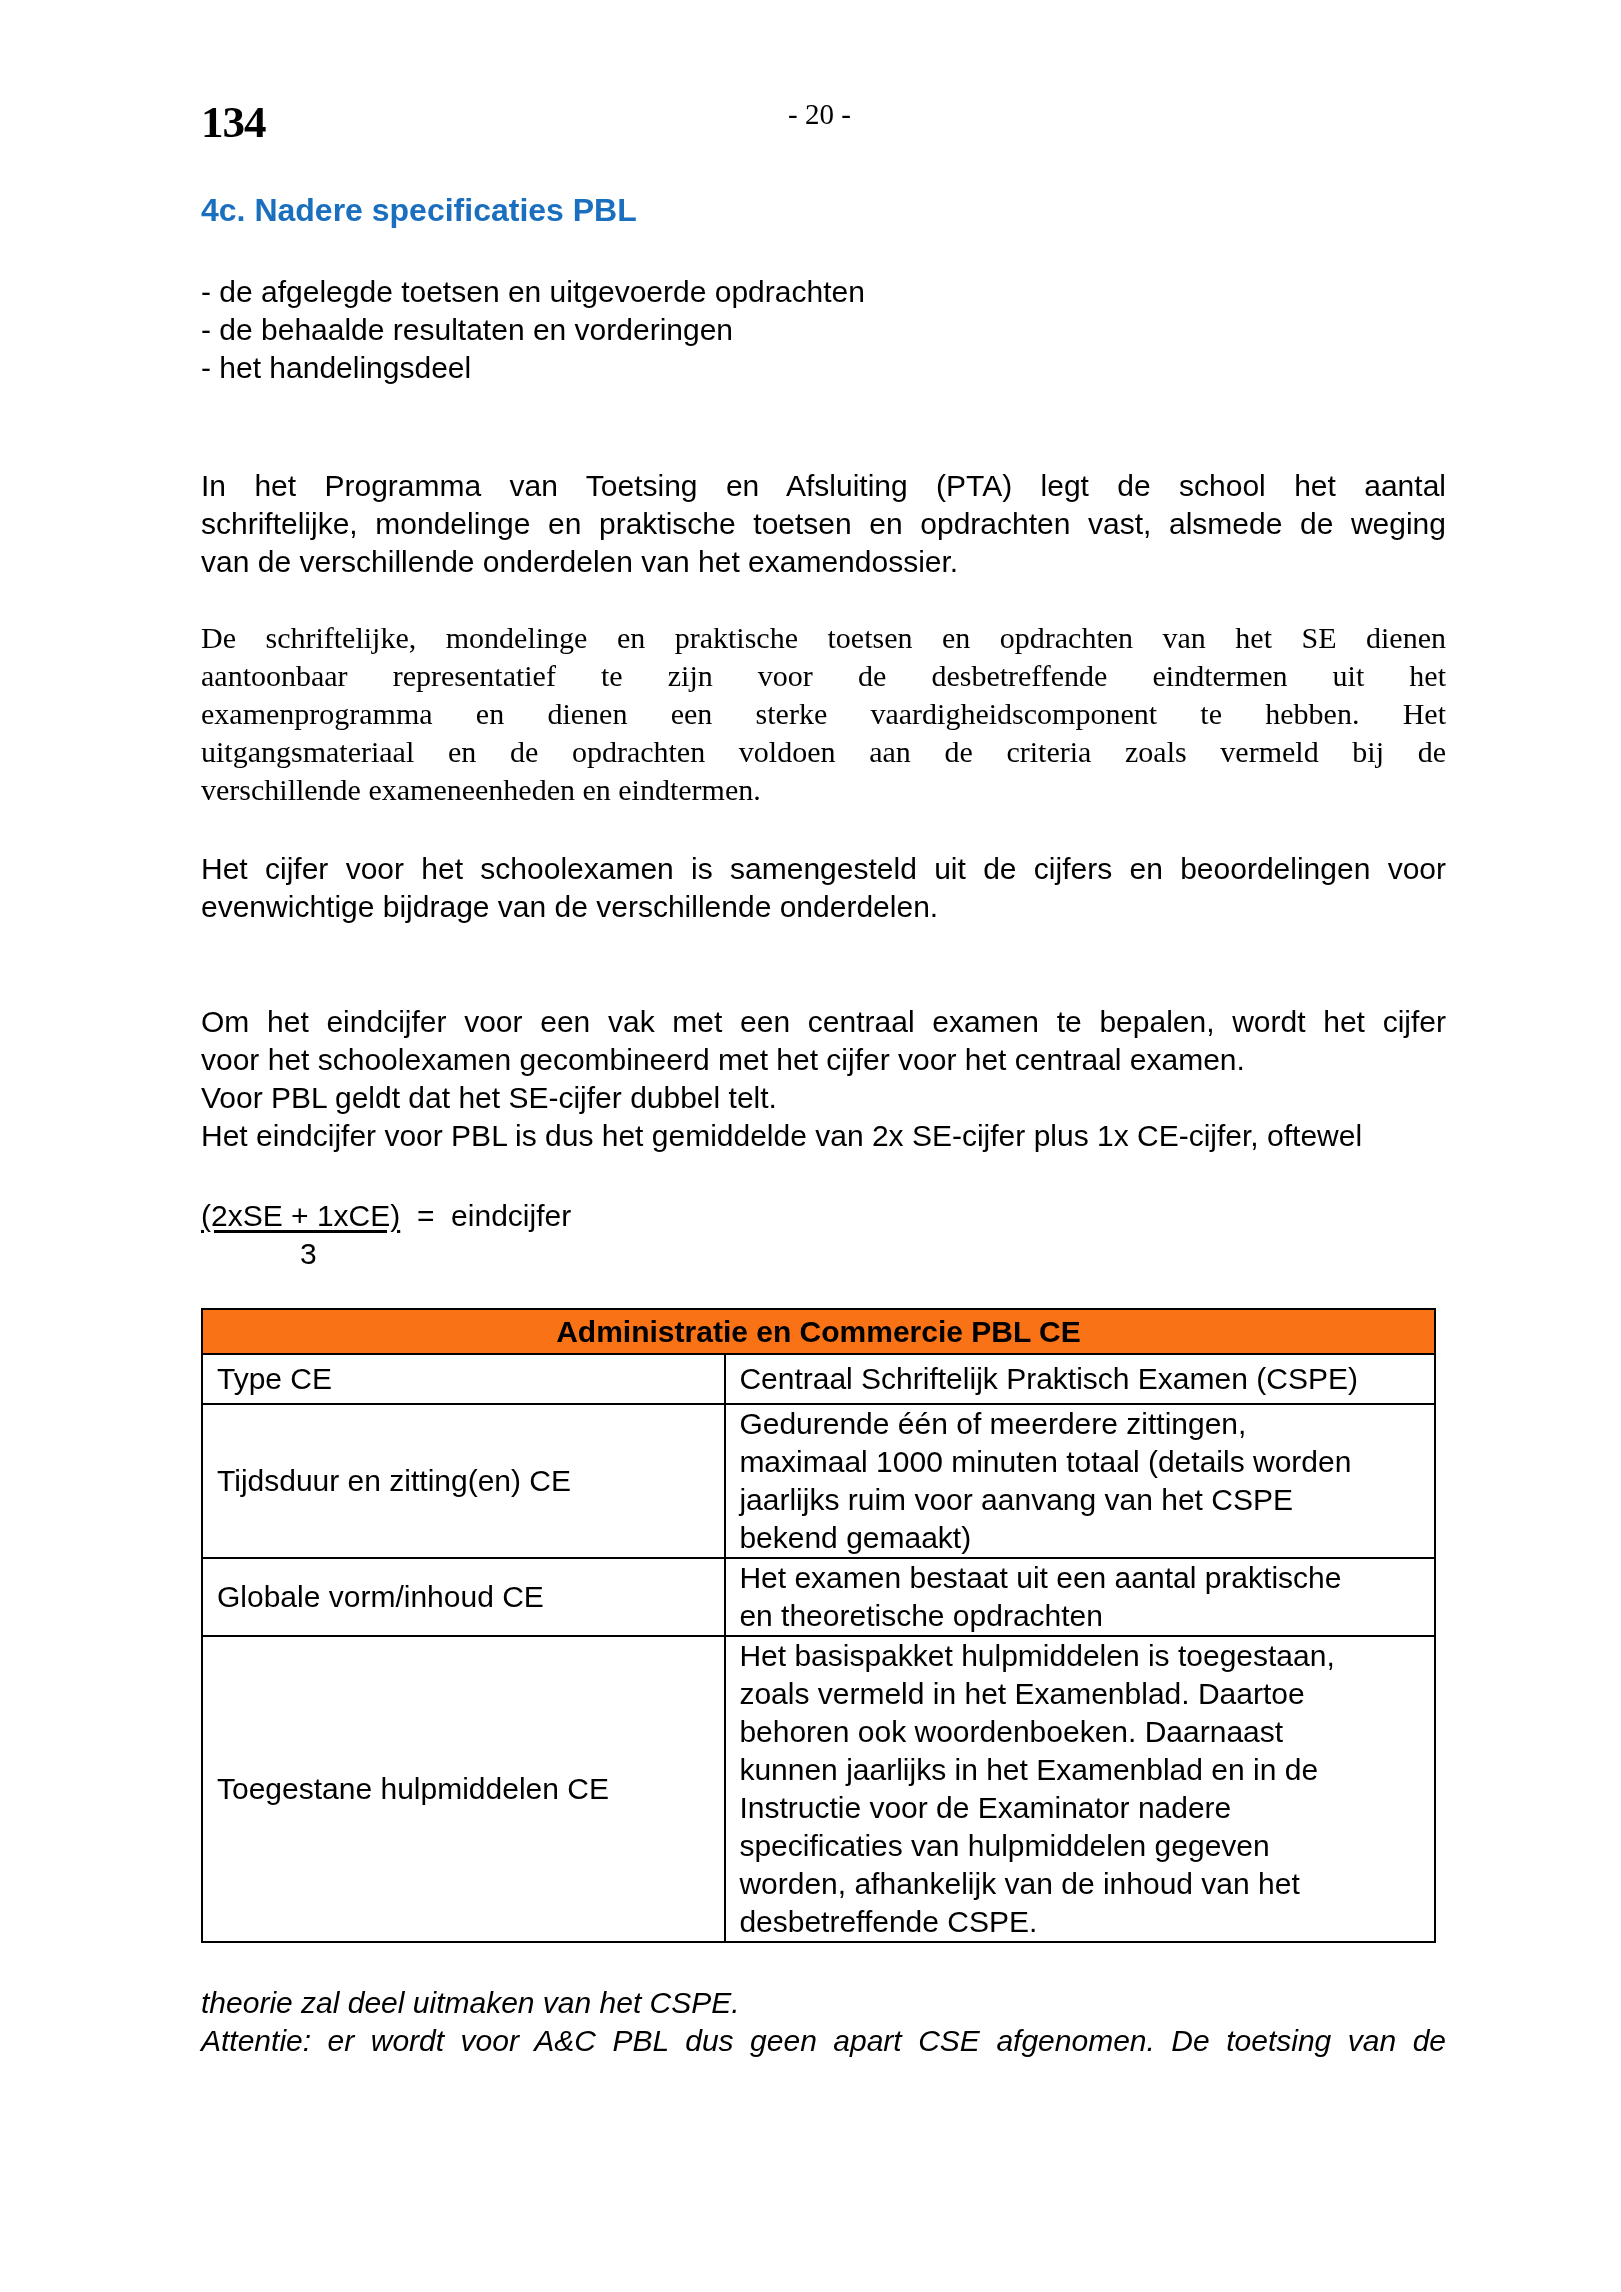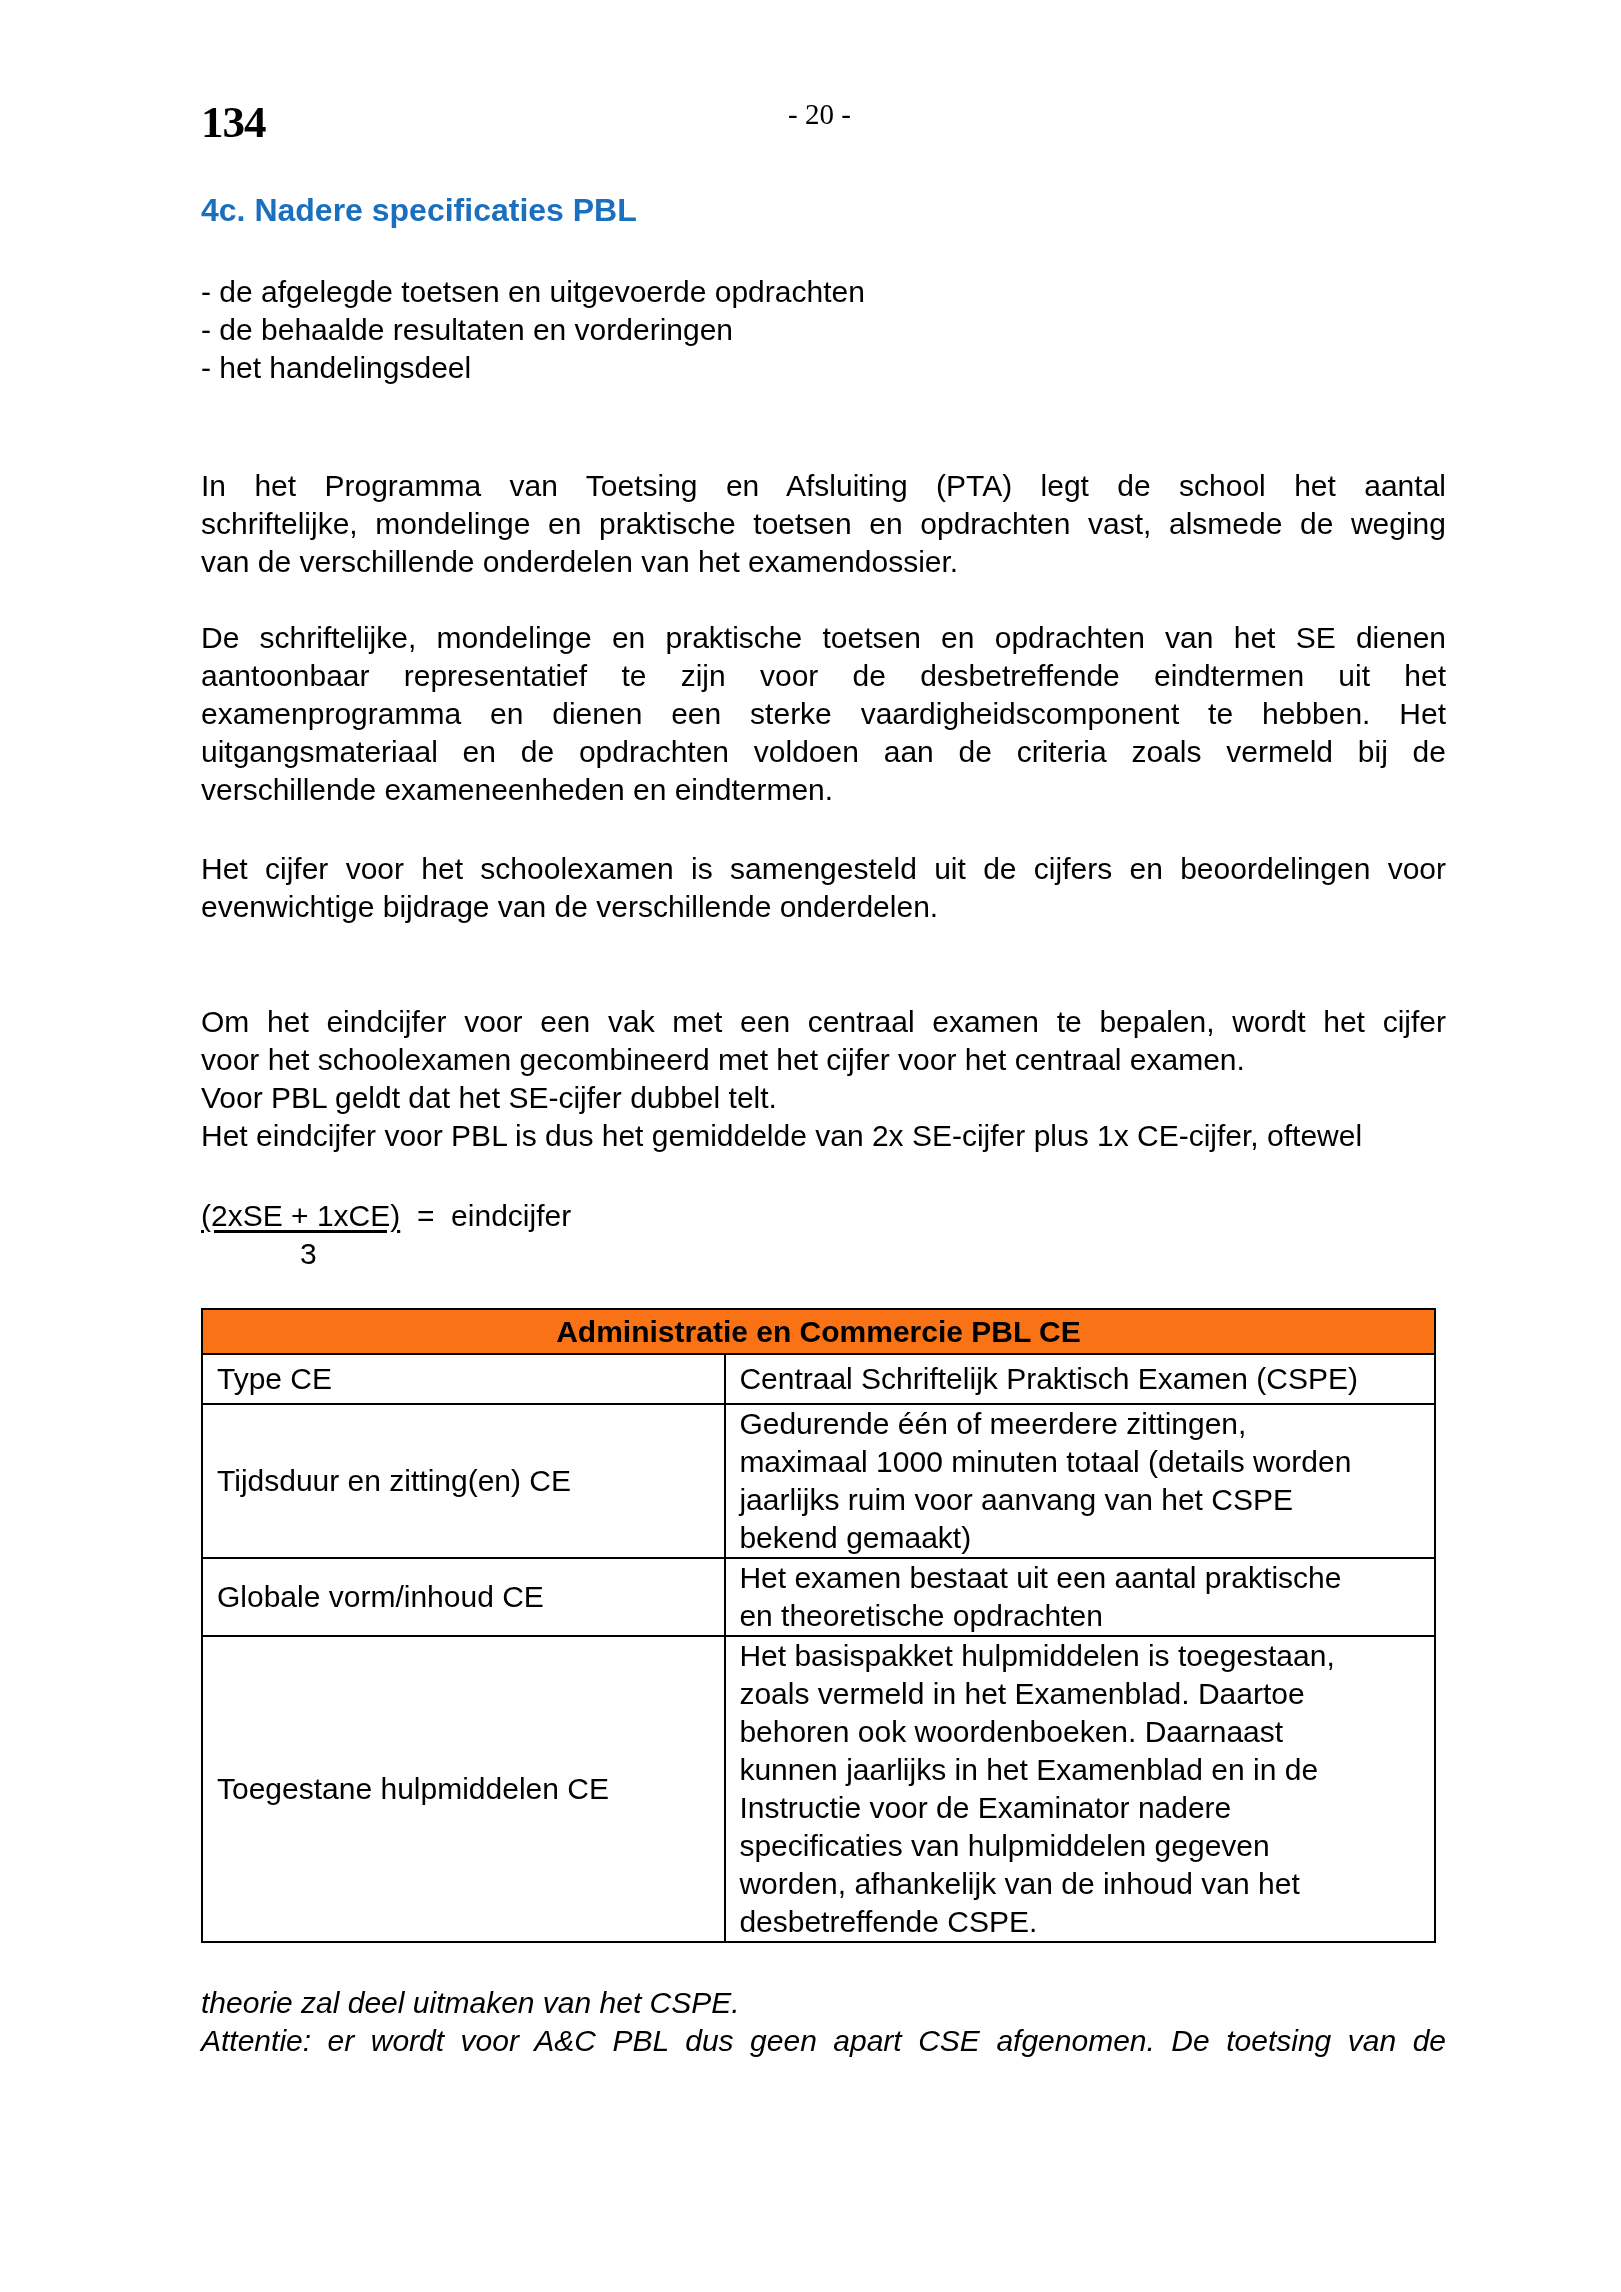--- a/index.html
+++ b/index.html
@@ -70,21 +70,21 @@
     <span class="line">- de behaalde resultaten en vorderingen</span>
     <span class="line">- het handelingsdeel</span>
   </div>
 
   <div class="para body-text" style="top:467px;">
     <span class="jline">In het Programma van Toetsing en Afsluiting (PTA) legt de school het aantal</span>
     <span class="jline">schriftelijke, mondelinge en praktische toetsen en opdrachten vast, alsmede de weging</span>
     <span class="jline last">van de verschillende onderdelen van het examendossier.</span>
   </div>
 
-  <div class="para body-text" style="top:619px;">
+  <div class="para body-text" style="top:619px;font-family:Liberation Serif, serif;">
     <span class="jline">De schriftelijke, mondelinge en praktische toetsen en opdrachten van het SE dienen</span>
     <span class="jline">aantoonbaar representatief te zijn voor de desbetreffende eindtermen uit het</span>
     <span class="jline">examenprogramma en dienen een sterke vaardigheidscomponent te hebben. Het</span>
     <span class="jline">uitgangsmateriaal en de opdrachten voldoen aan de criteria zoals vermeld bij de</span>
     <span class="jline last">verschillende exameneenheden en eindtermen.</span>
   </div>
 
   <div class="para body-text" style="top:850px;">
     <span class="jline">Het cijfer voor het schoolexamen is samengesteld uit de cijfers en beoordelingen voor</span>
     <span class="jline last">evenwichtige bijdrage van de verschillende onderdelen.</span>

